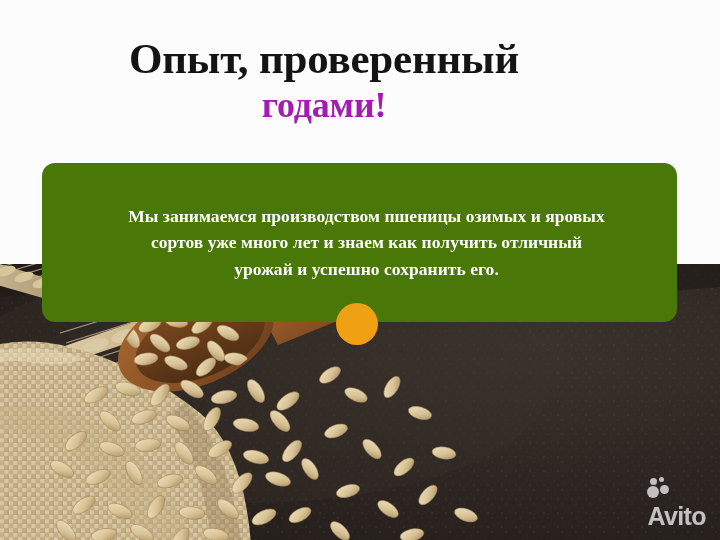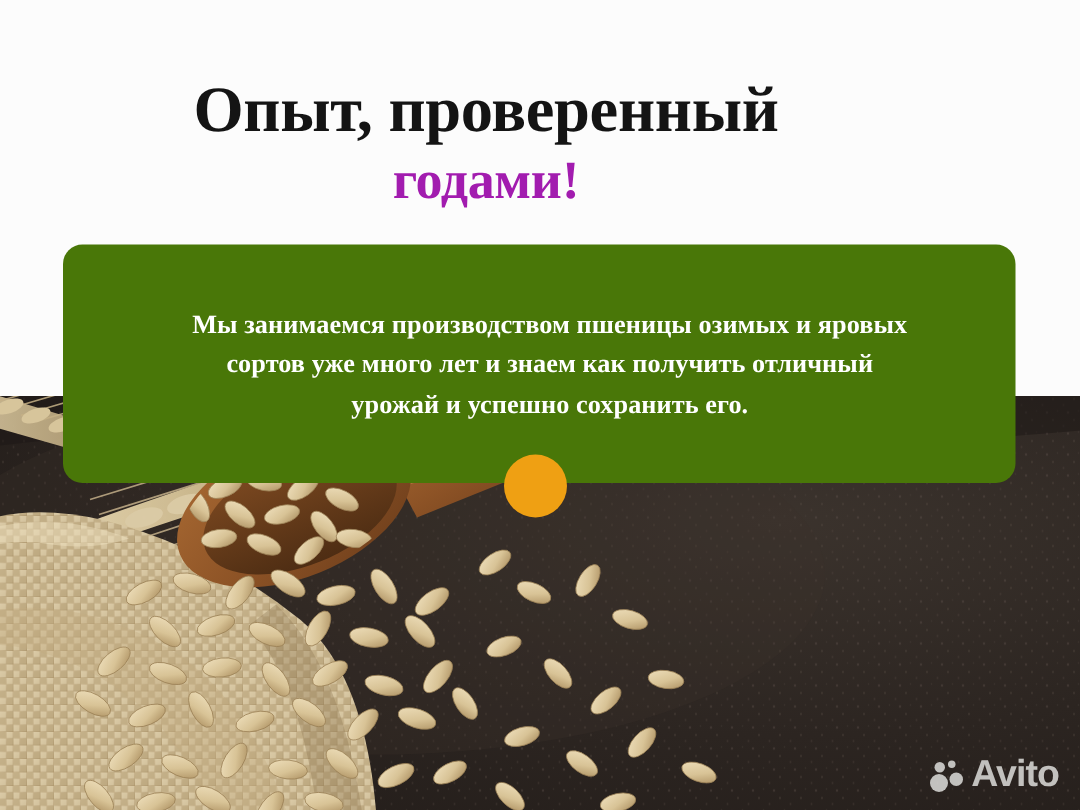--- a/index.html
+++ b/index.html
@@ -18,21 +18,21 @@
 
   
   .header-band {
     position:absolute; left:0; top:0; width:720px; height:264px;
     background:#fcfcfc;
     z-index:3;
   }
 
   
   .headline {
-    position:absolute; left:0; top:52px; width:648px;
+    position:absolute; left:0; top:37px; width:648px;
     text-align:center; z-index:6;
     line-height:1.02;
   }
   .headline .line1 {
     display:block;
     font-size:43px; font-weight:bold; color:#141414;
     letter-spacing:-0.2px;
   }
   .headline .line2 {
     display:block;
@@ -76,22 +76,23 @@
     width:42px; height:42px;
     border-radius:50%;
     background:#efa013;
     z-index:7;
   }
 
   
   .avito {
     position:absolute; right:14px; bottom:11px;
     z-index:8;
-    display:flex; align-items:flex-end; gap:5px;
+    display:flex; align-items:flex-start; gap:5px;
     opacity:0.80;
+    flex-direction:column;
   }
   .avito-mark { position:relative; width:22px; height:22px; }
   .avito-mark i {
     position:absolute; border-radius:50%; background:#e9e9e6; display:block;
   }
   .avito-mark i.d1 { left:0px;  top:9px;  width:12px; height:12px; }
   .avito-mark i.d2 { left:3px;  top:1px;  width:7px;  height:7px;  }
   .avito-mark i.d3 { left:12px; top:0px;  width:5px;  height:5px;  }
   .avito-mark i.d4 { left:13px; top:8px;  width:9px;  height:9px;  }
   .avito-text {

